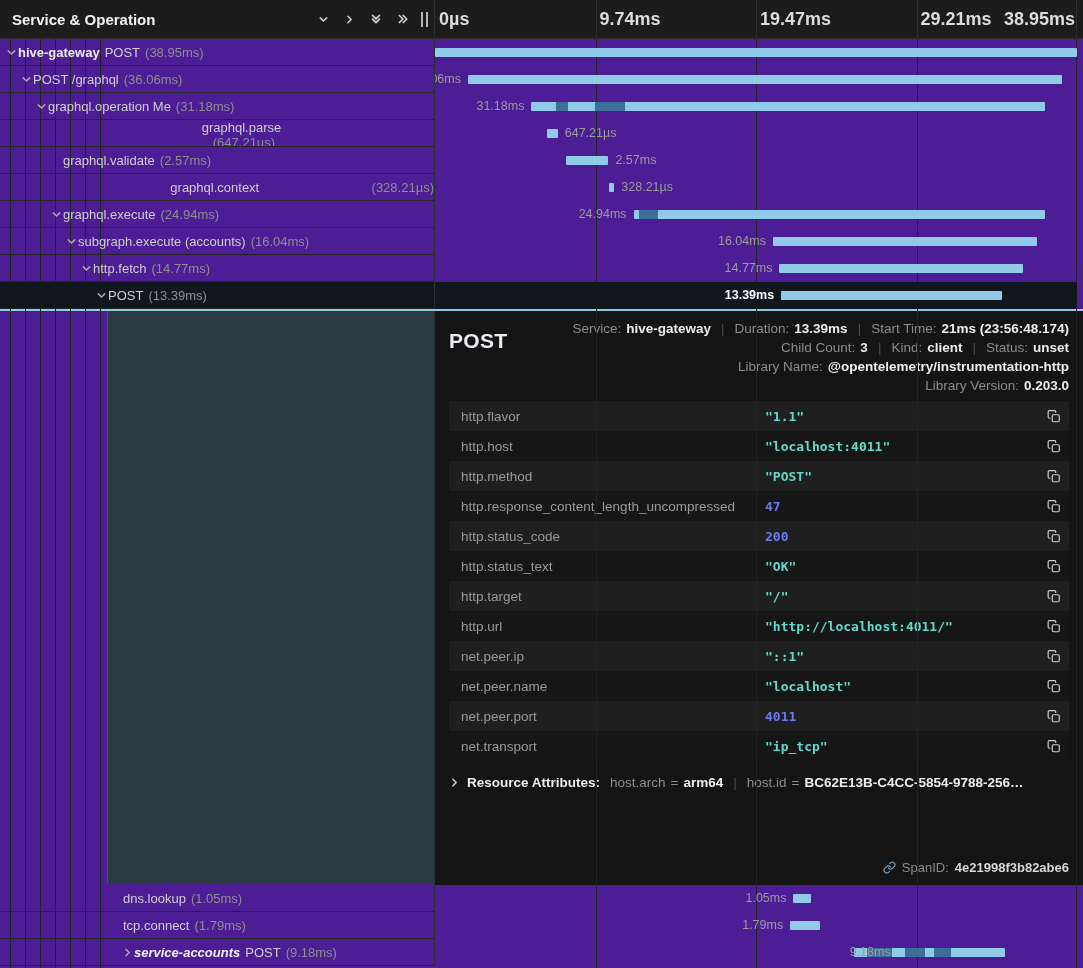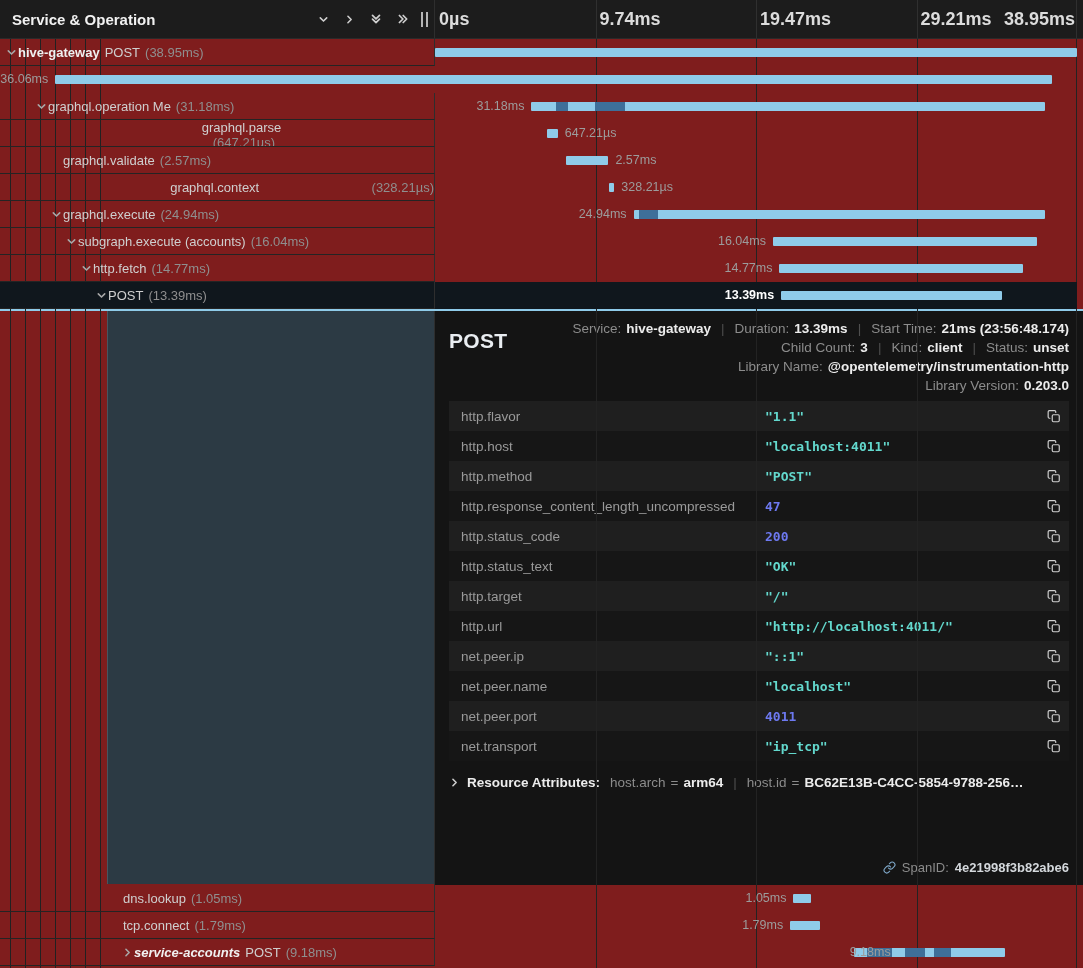--- a/index.html
+++ b/index.html
@@ -1,19 +1,19 @@
 <!DOCTYPE html>
 <html><head>
 <meta charset="utf-8">
 <style>
   * { margin:0; padding:0; box-sizing:border-box; }
   html,body { background:#000; }
   .app {
     position:relative; width:1083px; height:968px; overflow:hidden;
-    background:#7f1d1d; color:#e6e6e6;
+    background:#4c1d95; color:#e6e6e6;
     font-family:"Liberation Sans", sans-serif;
     display:flex; flex-direction:column;
   }
   
   .hdr { display:flex; height:39px; flex:none; background:#1c1c1c; border-bottom:1px solid #2a2a2a; }
   .hdr-left { width:435px; flex:none; display:flex; align-items:center; padding:0 4px 0 12px; border-right:1px solid #2e2e2e; }
   .hdr-title { font-size:15px; font-weight:bold; color:#f2f2f2; flex:1; }
   .hdr-icons { display:flex; gap:15px; align-items:center; margin-right:12px; }
   .hicon { color:#cfcfcf; cursor:pointer; display:flex; align-items:center; }
   .drag-handle { width:7px; height:15px; border-left:2px solid #b5b5b5; border-right:2px solid #b5b5b5; margin-right:2px; cursor:col-resize; }
@@ -146,20 +146,29 @@
             </span>
             <span class="span-svc">hive-gateway</span>
             <span class="span-name">POST</span>
             <span class="span-dur">(38.95ms)</span>
           </div>
           <div class="tl-cell">
             <div class="bar" style="left: 0%; width: 100%;"></div>
           </div>
         </div>
         <div class="span-row">
+          <div class="name-cell" style="padding-left: 19px;">
+            <span class="expander">
+              <svg width="11" height="11" viewBox="0 0 12 12" fill="none" stroke="currentColor" stroke-width="1.7" stroke-linecap="round" stroke-linejoin="round">
+                <path d="M2.5 4.2 6 7.7l3.5-3.5"></path>
+              </svg>
+            </span>
+            <span class="span-name">POST /graphql</span>
+            <span class="span-dur">(36.06ms)</span>
+          </div>
           <div class="tl-cell">
             <div class="bar" style="left: 5.13479%; width: 92.5802%;"></div>
             <span class="bar-label" style="left: 5.13479%; transform: translateX(calc(-100% - 7px));">36.06ms</span>
           </div>
         </div>
         <div class="span-row">
           <div class="name-cell" style="padding-left: 34px;">
             <span class="expander">
               <svg width="11" height="11" viewBox="0 0 12 12" fill="none" stroke="currentColor" stroke-width="1.7" stroke-linecap="round" stroke-linejoin="round">
                 <path d="M2.5 4.2 6 7.7l3.5-3.5"></path>

